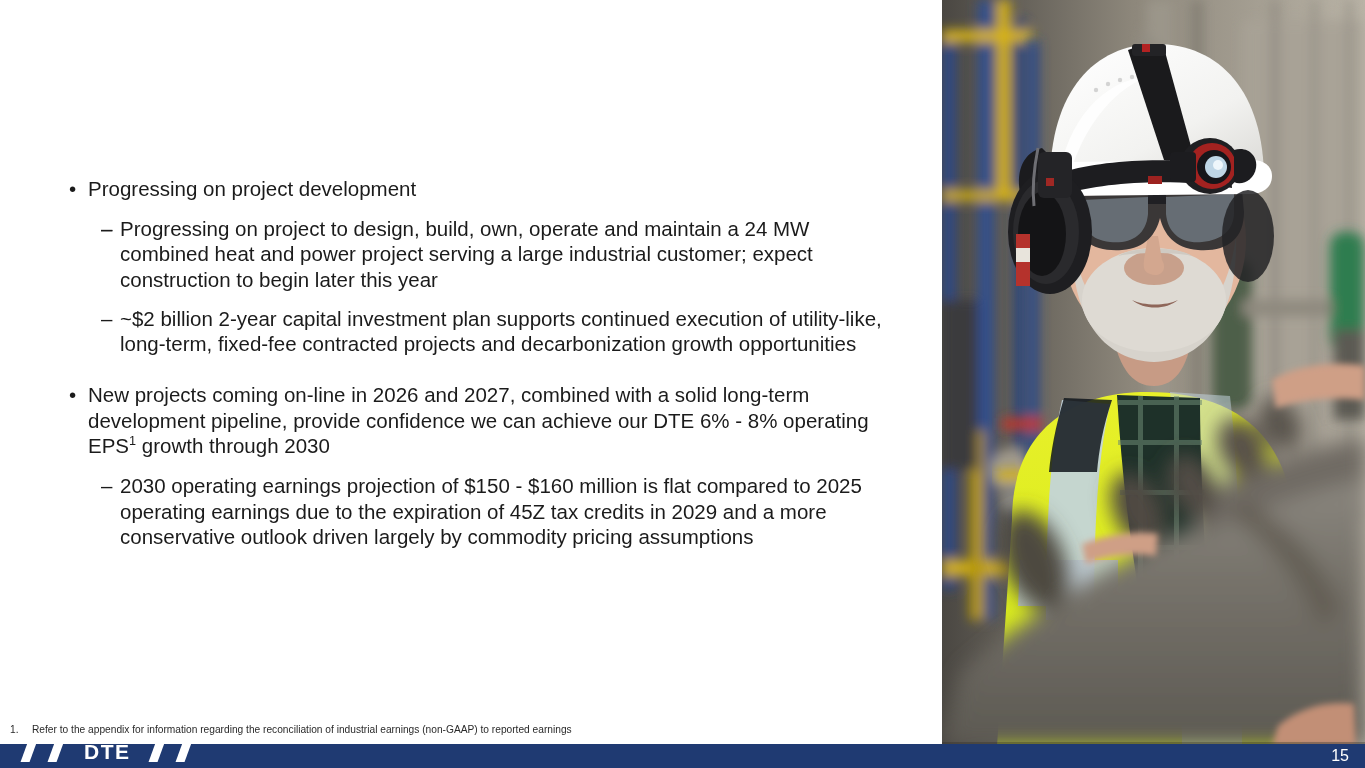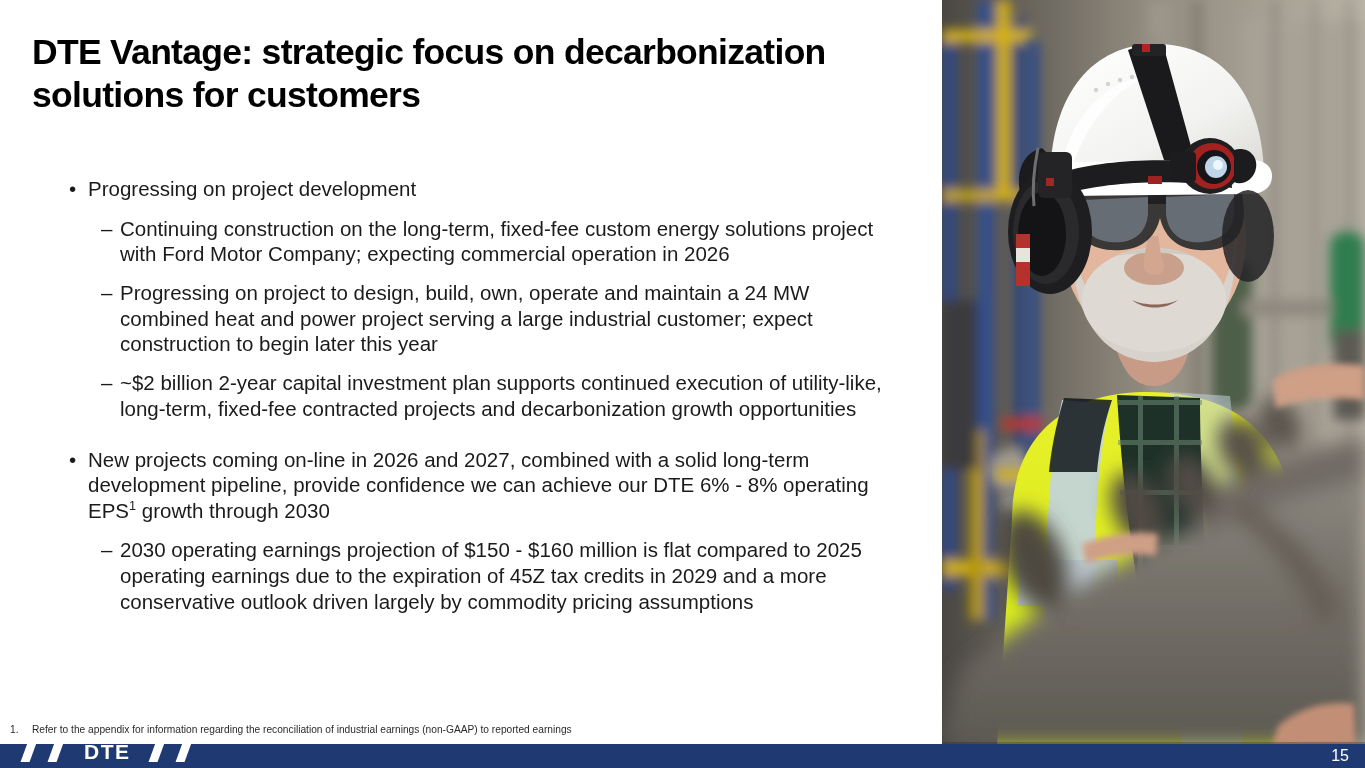--- a/index.html
+++ b/index.html
@@ -168,32 +168,30 @@
     color: #ffffff;
     font-family: "Liberation Sans", sans-serif;
     line-height: 22px;
   }
 </style>
 </head>
 <body>
 
 <div class="slide">
 
-  <div class="title">DTE Vantage: strategic focus on decarbonization solutions for customers</div>
 
   <div class="body">
 
     <div class="bullet-l1">
       <span class="mark">•</span>
       <span>Progressing on project development</span>
     </div>
 
     <div class="bullet-l2">
       <span class="mark">–</span>
-      <span>Continuing construction on the long-term, fixed-fee custom energy solutions project with Ford Motor Company; expecting commercial operation in 2026</span>
     </div>
 
     <div class="bullet-l2">
       <span class="mark">–</span>
       <span>Progressing on project to design, build, own, operate and maintain a 24 MW combined heat and power project serving a large industrial customer; expect construction to begin later this year</span>
     </div>
 
     <div class="bullet-l2">
       <span class="mark">–</span>
       <span>~$2 billion 2-year capital investment plan supports continued execution of utility-like, long-term, fixed-fee contracted projects and decarbonization growth opportunities</span>

